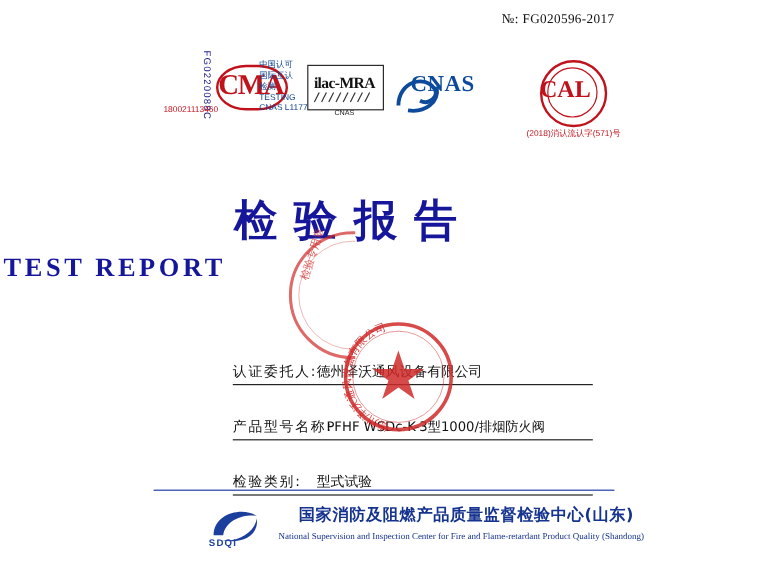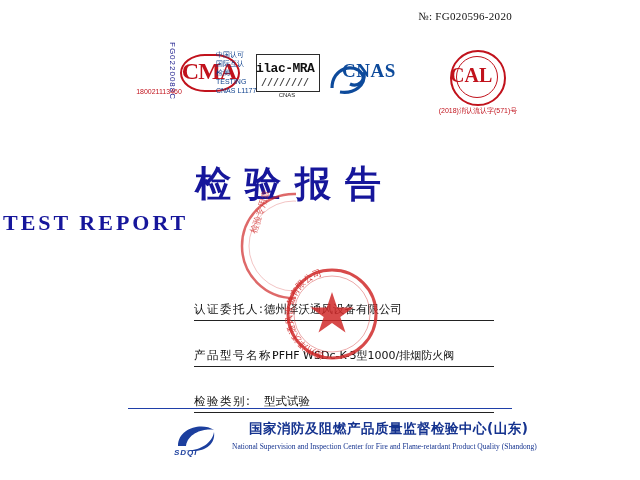--- a/index.html
+++ b/index.html
@@ -110,24 +110,25 @@
     position: absolute;
     left: 0; top: 4px;
     width: 62px; height: 36px;
     border: 1px solid #2b2b2b;
     background: #fff;
   }
   .ilac-main {
     position: absolute;
     left: 0; top: 11px;
     width: 62px;
+    text-align: center;
     font-size: 13px;
     font-weight: bold;
     color: #111;
-    font-family: Liberation Mono, monospace;
+    font-family: Liberation Serif, serif;
     letter-spacing: -0.5px;
   }
   .ilac-sub {
     position: absolute;
     left: 0; top: 42px;
     width: 62px;
     text-align: center;
     font-size: 6px;
     color: #222;
     font-family: "Liberation Sans", sans-serif;
@@ -331,21 +332,20 @@
   }
   .sdqi-label {
     position: absolute;
     left: 46px;
     top: 38px;
     font-size: 8px;
     color: #1c3f9e;
     font-weight: bold;
     letter-spacing: 1px;
     font-family: "Liberation Sans", sans-serif;
-    font-style: italic;
   }
   .footer-cn {
     position: absolute;
     left: 104px;
     top: 10px;
     font-size: 13.5px;
     font-weight: bold;
     color: #15338f;
     font-family: "DejaVu Sans", sans-serif;
     letter-spacing: 0.5px;
@@ -363,21 +363,21 @@
   }
 </style>
 </head>
 <body>
 
 <div class="page">
 
   <div class="margin-left"></div>
   <div class="margin-right"></div>
 
-  <div class="doc-no">№: FG020596-2020</div>
+  <div class="doc-no">№: FG020596-2017</div>
 
   <div class="logo-row">
 
     <div class="vert-code">FG0220088C</div>
 
     <div class="cma-logo">
       <div class="cma-ring"></div>
       <div class="cma-text">CMA</div>
     </div>
     <div class="cma-sub">180021113460</div>

